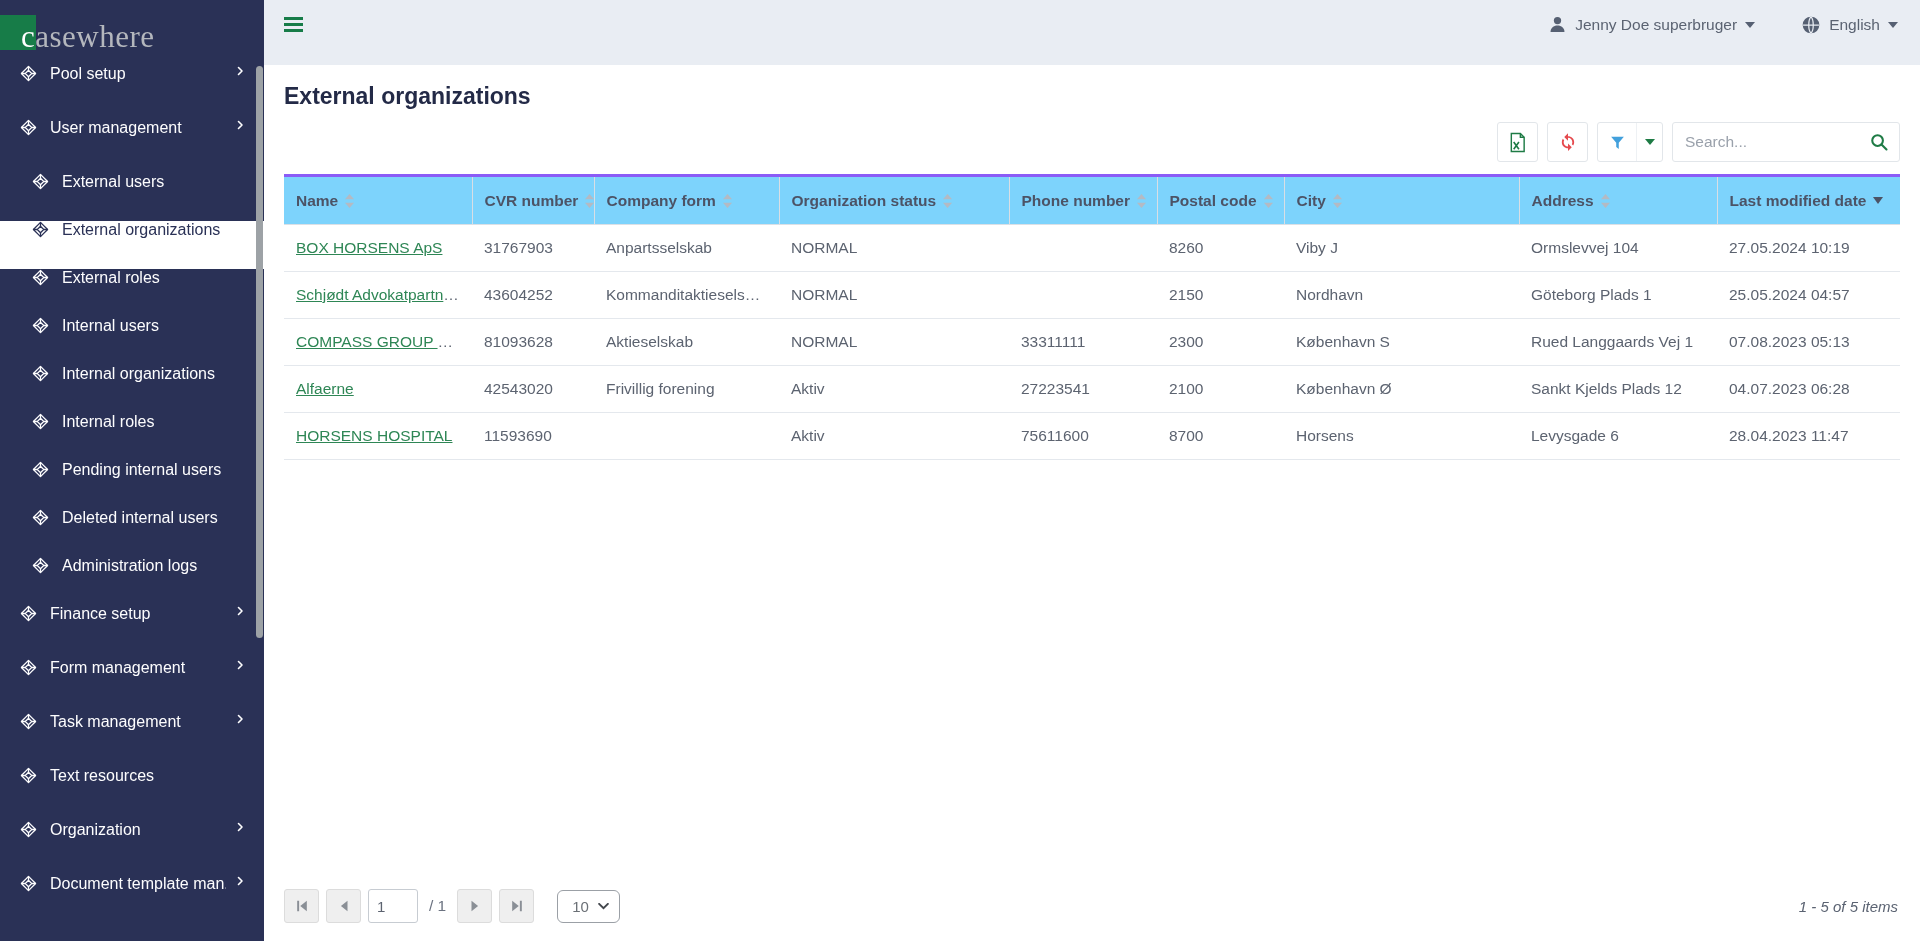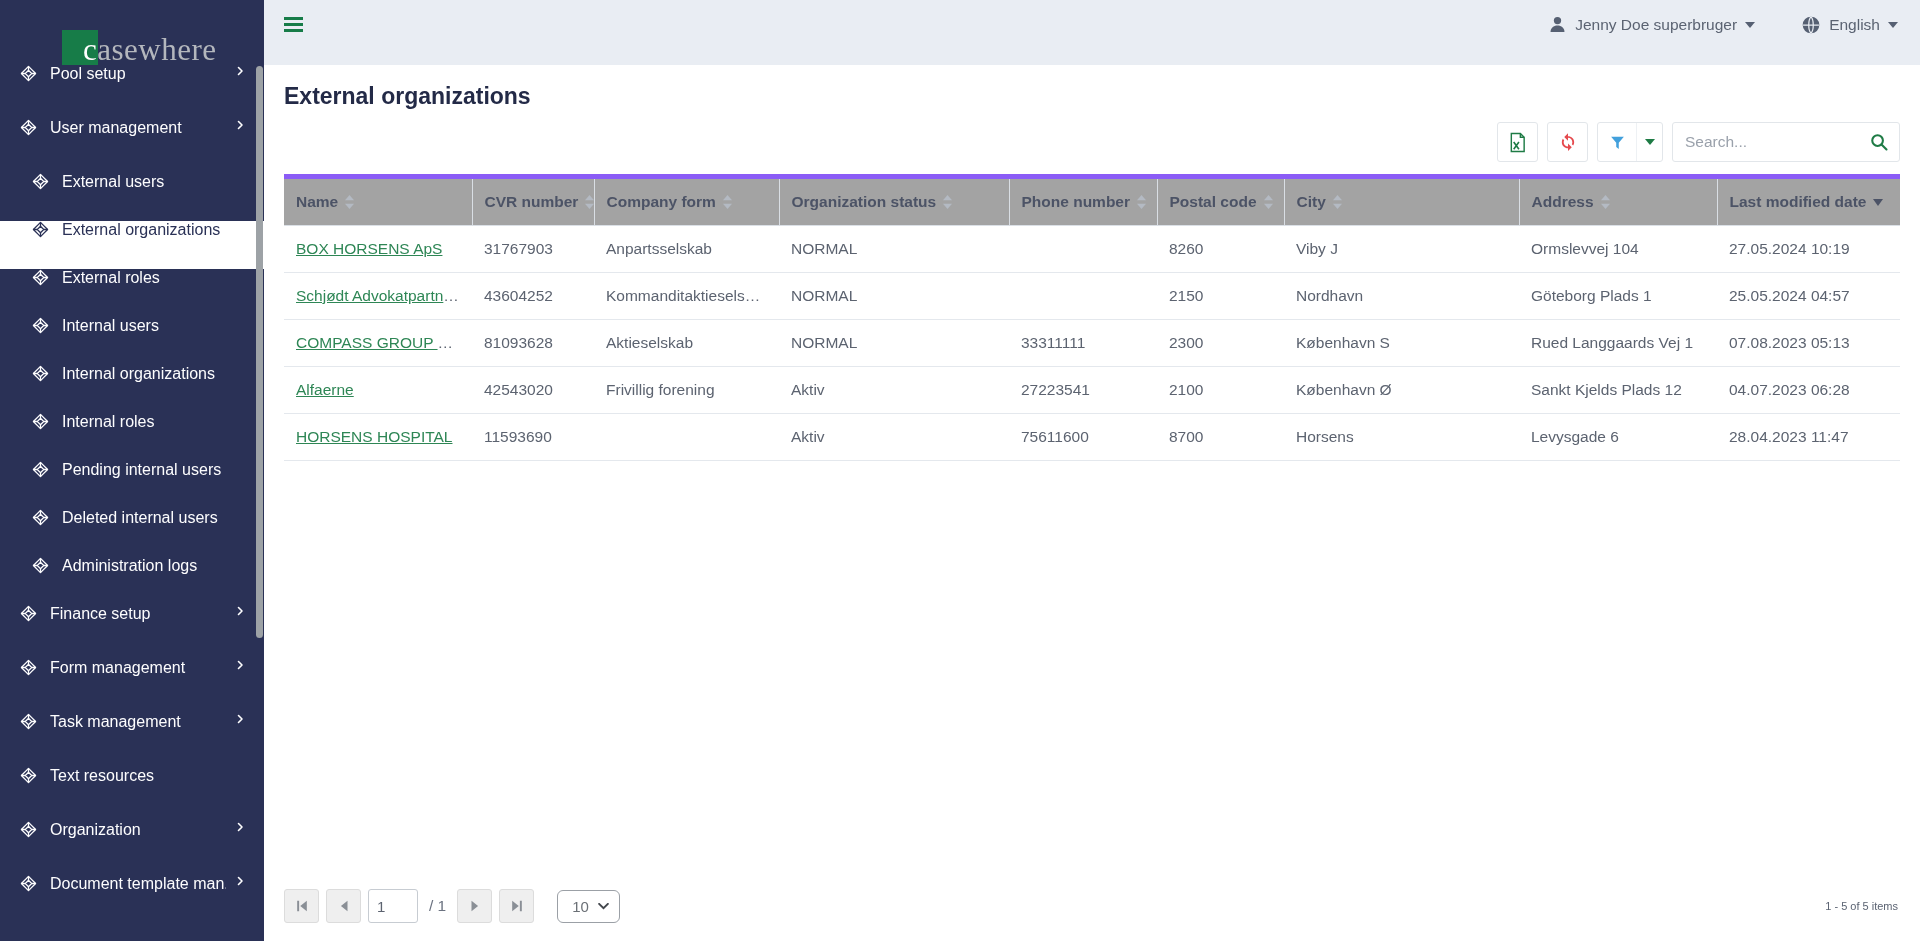--- a/index.html
+++ b/index.html
@@ -3,21 +3,21 @@
 <meta charset="utf-8">
 <style>
   * { box-sizing: border-box; margin: 0; padding: 0; }
   html,body { width:1920px; height:941px; overflow:hidden; }
   body { font-family:"Liberation Sans", sans-serif; background:#fff; }
   .app { display:flex; width:1920px; height:941px; }
 
   
   .sidebar { width:264px; flex:0 0 264px; background:#2a3156; color:#f4f6f9;
              position:relative; overflow:hidden; }
-  .logo { height:65px; display:flex; align-items:flex-end; padding-left:62px;
+  .logo { height:65px; display:flex; align-items:center; 
           font-family:"Liberation Serif", serif; }
   .logo-sq { width:36px; height:35px; background:#177c48; display:inline-block; flex:0 0 36px; }
   .logo-text { font-size:31px; letter-spacing:.5px; margin-left:-15px; line-height:1; padding-top:8px; }
   .logo-c { color:#ffffff; }
   .logo-rest { color:#b4b7bd; }
 
   .nav-item { display:flex; align-items:flex-start; height:54px; padding:0 18px 0 20px;
               font-size:16px; color:#fdfdfe; cursor:pointer; }
   .nav-item.lvl2 { padding-left:32px; height:48px; }
   .nav-item.active { background:#ffffff; color:#2a3156; }
@@ -49,43 +49,43 @@
   .split-seg.funnel { width:38px; }
   .split-seg.caret-seg { width:26px; border-left:1px solid #eef1f4; }
   .search-box { width:228px; height:40px; border:1px solid #e2e6ea; border-radius:3px;
                 display:flex; align-items:center; padding:0 10px 0 12px; background:#fff; }
   .search-box input { flex:1; border:none; outline:none; font-size:15.5px; color:#555c66;
                       font-family:"Liberation Sans", sans-serif; min-width:0; background:transparent; }
   .search-box input::placeholder { color:#9aa1ab; }
 
   
   table { width:100%; border-collapse:collapse; table-layout:fixed; }
-  thead th { background:#a3a3a3; height:49px; padding:8px 12px; text-align:left; font-weight:bold;
-             font-size:15.5px; color:#4c5366; border-top:5px solid #8b5cf6; border-bottom:1px solid #dbe0e6;
+  thead th { background:#7dd3fc; height:49px; padding:8px 12px; text-align:left; font-weight:bold;
+             font-size:15.5px; color:#4c5366; border-top:3px solid #8b5cf6; border-bottom:1px solid #dbe0e6;
              white-space:nowrap; overflow:hidden; cursor:pointer; }
   thead th + th { border-left:1px solid #d9dee4; }
   .sort-wrap { display:inline-flex; align-items:center; gap:7px; }
   tbody td { height:47px; padding:0 12px; font-size:15.5px; color:#5c6370;
              border-bottom:1px solid #e4e8ed; white-space:nowrap; overflow:hidden; text-overflow:ellipsis; }
   tbody a { color:#2e8655; text-decoration:underline; }
 
   .table-spacer { flex:1 1 auto; }
 
   
   .footer { display:flex; align-items:center; justify-content:space-between; padding:0 2px 6px 0; }
   .pager { display:flex; align-items:center; gap:7px; }
   .pg-btn { width:35px; height:34px; background:#efefef; border:1px solid #dcdcdc; border-radius:3px;
             display:flex; align-items:center; justify-content:center; cursor:pointer; }
   .pg-input { width:50px; height:34px; border:1px solid #c7ccd2; border-radius:3px; padding:0 8px;
               font-size:15px; color:#5c6370; font-family:"Liberation Sans", sans-serif; outline:none; }
   .pg-of { color:#6b7280; font-size:15.5px; margin:0 4px; }
   .pg-size { margin-left:16px; width:63px; height:33px; border:1px solid #9ba0a6; border-radius:6px;
              background:#fff; display:flex; align-items:center; justify-content:space-between;
              padding:0 10px 0 14px; font-size:15px; color:#6b7076; cursor:pointer; }
-  .items-summary { color:#5b6372; font-size:11px; }
+  .items-summary { color:#5b6372; font-size:15px;font-style:italic; }
 </style>
 </head>
 <body>
 
 <div class="app">
 
   <aside class="sidebar">
     <div class="logo">
       <span class="logo-sq"></span>
       <span class="logo-text"><span class="logo-c">c</span><span class="logo-rest">asewhere</span></span>

